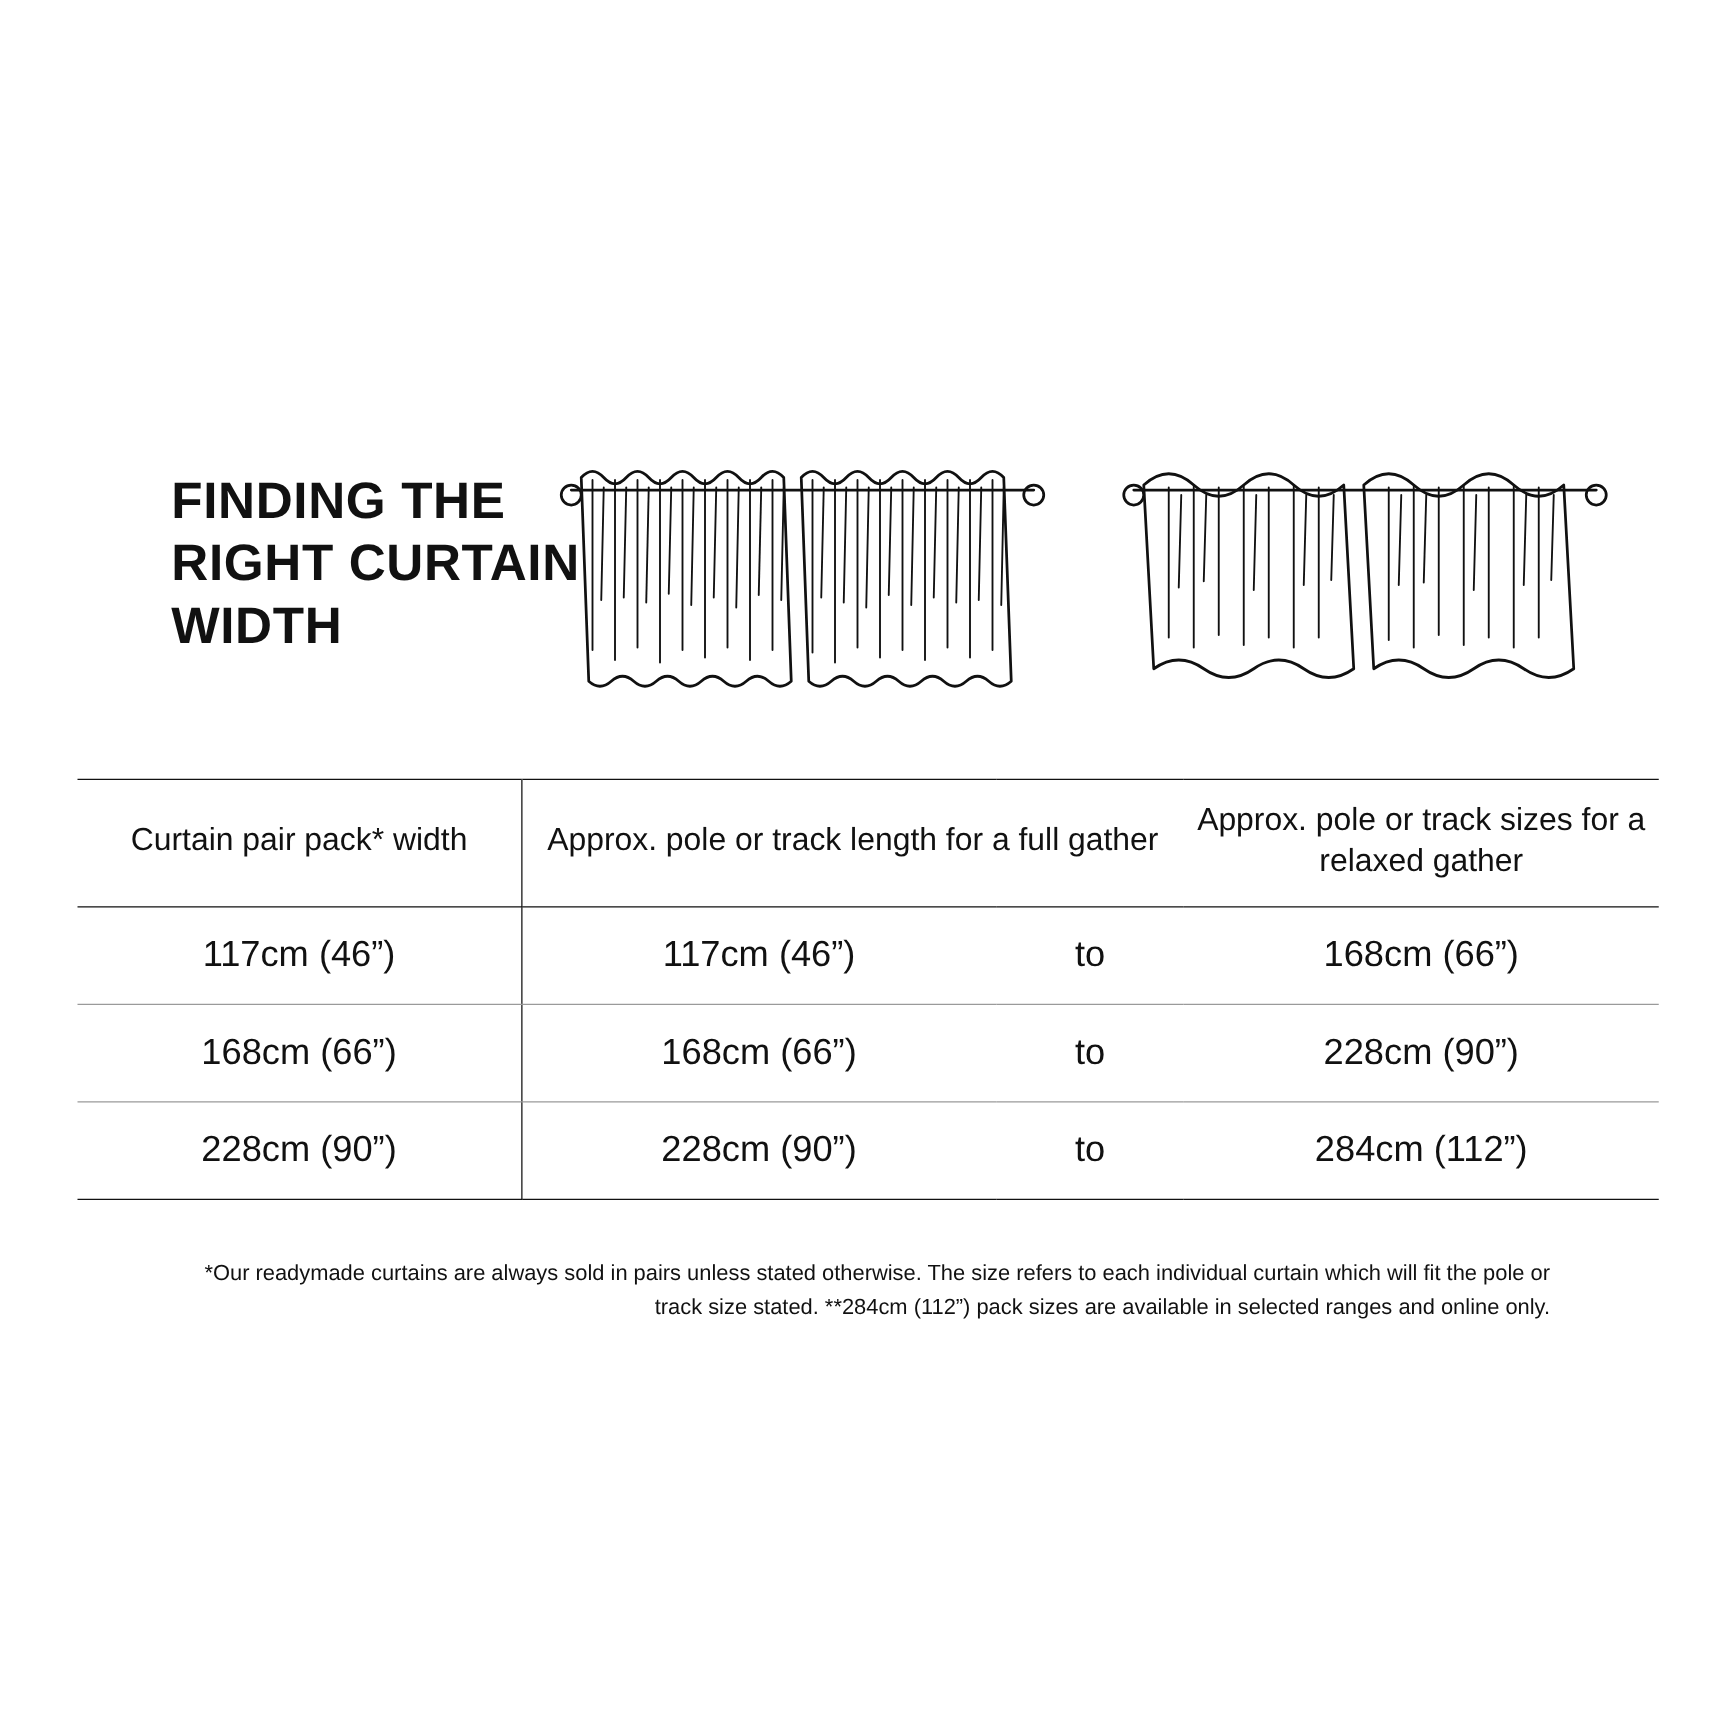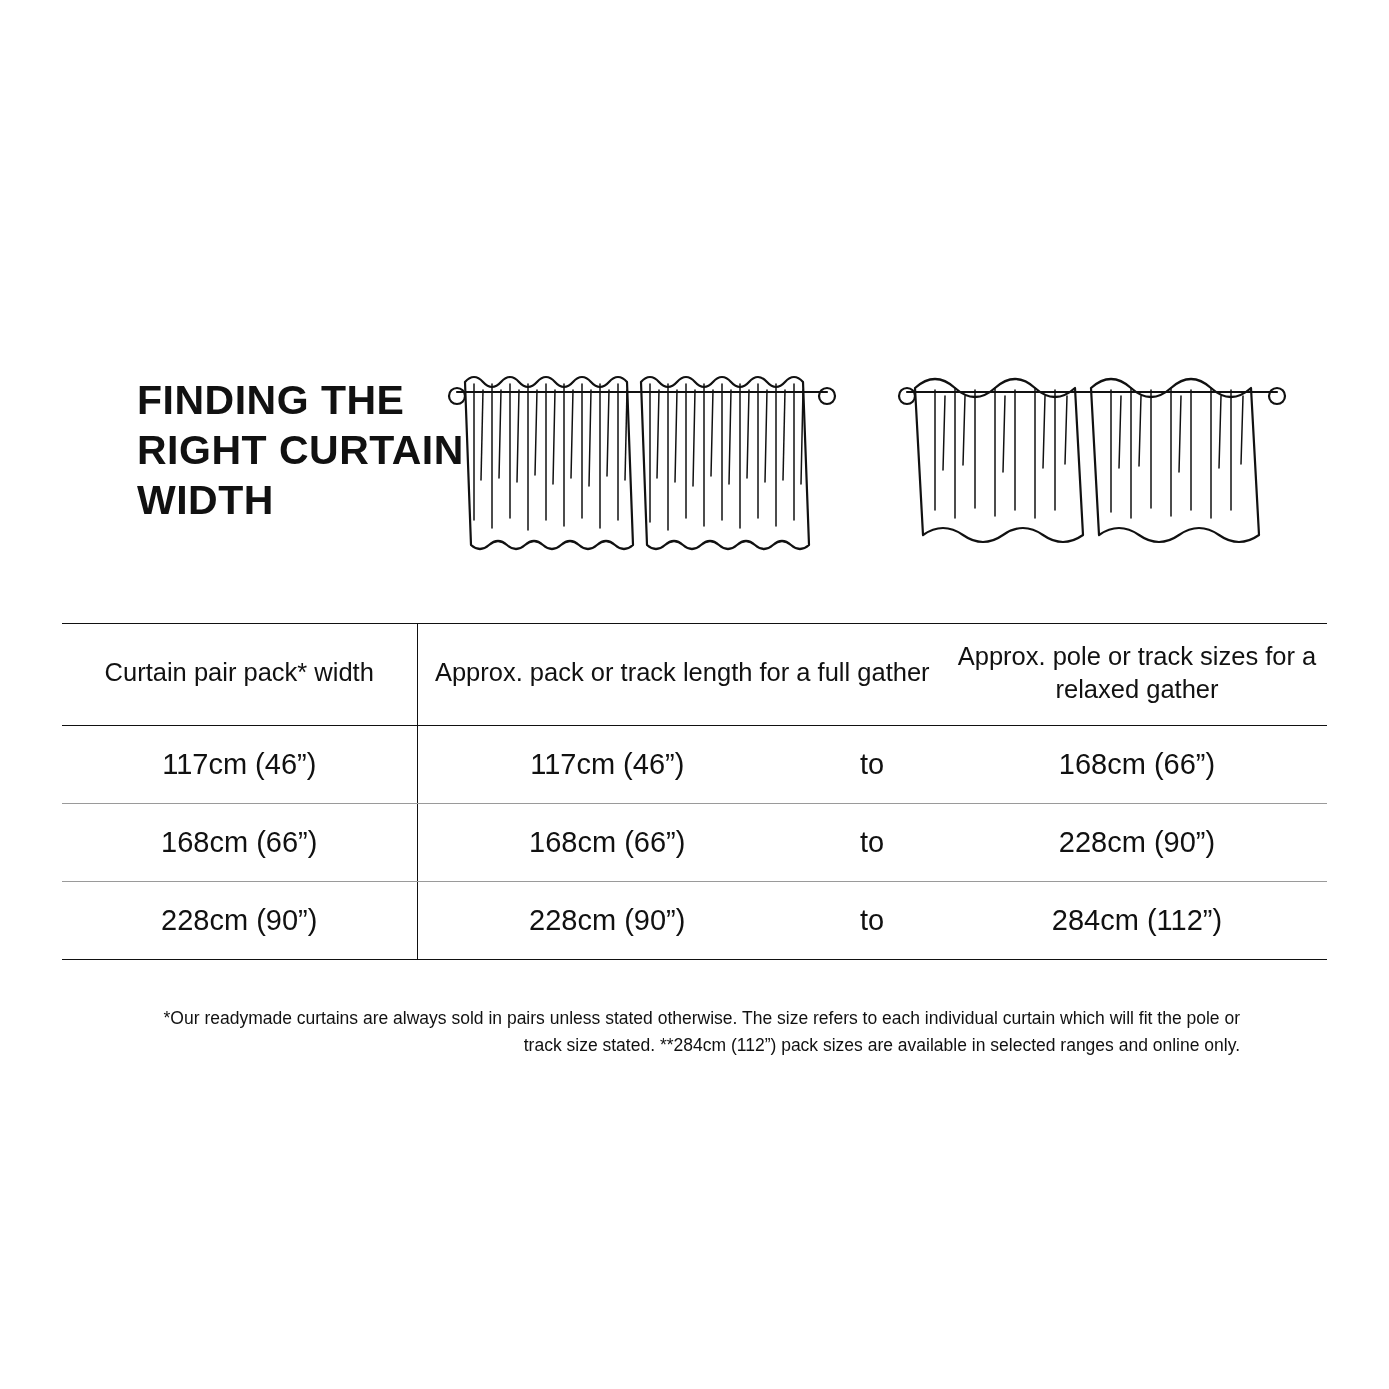--- a/index.html
+++ b/index.html
@@ -231,21 +231,21 @@
   <table class="table">
     <colgroup>
       <col class="c1">
         <col class="c2">
         <col class="c3">
         <col class="c4">
     </colgroup>
     <thead>
       <tr class="head-top-border">
         <th class="vdiv">Curtain pair pack* width</th>
-        <th colspan="2">Approx. pack or track length for a full gather</th>
+        <th colspan="2">Approx. pole or track length for a full gather</th>
         <th>Approx. pole or track sizes for a relaxed gather</th>
       </tr>
     </thead>
     <tbody>
       <tr>
         <td class="vdiv">117cm (46”)</td>
         <td>117cm (46”)</td>
         <td class="to-cell">to</td>
         <td>168cm (66”)</td>
       </tr>

